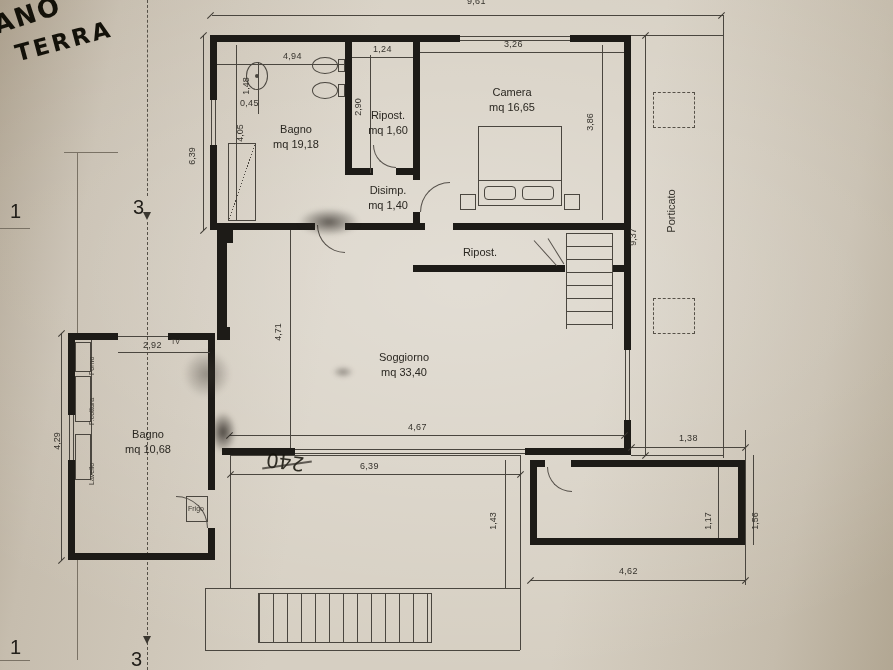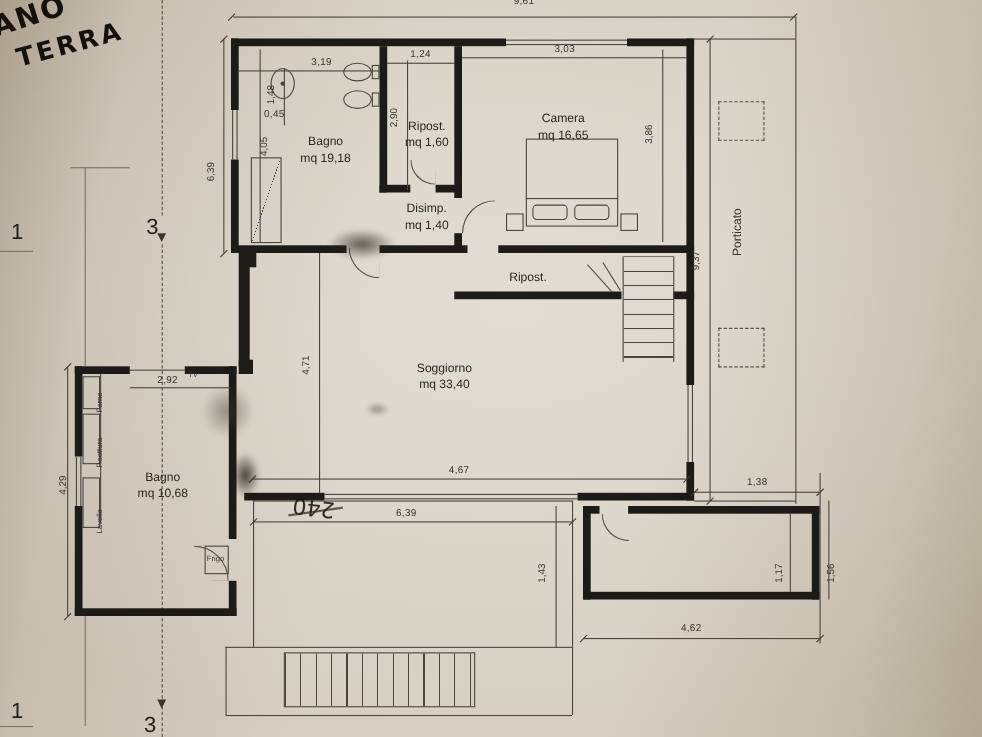--- a/index.html
+++ b/index.html
@@ -188,23 +188,23 @@
   <div class="ln" style="left:631px;top:447px;width:114px;height:1px"></div>
   <div class="tick" style="left:627px;top:447px"></div>
   <div class="tick" style="left:741px;top:447px"></div>
   <div class="ln" style="left:718px;top:467px;width:1px;height:71px"></div>
   <div class="ln" style="left:753px;top:455px;width:1px;height:90px"></div>
   <div class="ln" style="left:530px;top:580px;width:215px;height:1px"></div>
   <div class="tick" style="left:526px;top:580px"></div>
   <div class="tick" style="left:741px;top:580px"></div>
   <div class="ln" style="left:745px;top:430px;width:1px;height:155px"></div>
 
-  <div class="dim" style="left:283px;top:51px">3,19</div>
+  <div class="dim" style="left:283px;top:51px">4,94</div>
   <div class="dim" style="left:373px;top:44px">1,24</div>
-  <div class="dim" style="left:504px;top:39px">3,03</div>
+  <div class="dim" style="left:504px;top:39px">3,26</div>
   <div class="vdim" style="left:237px;top:81px">1,48</div>
   <div class="dim" style="left:240px;top:98px">0,45</div>
   <div class="vdim" style="left:231px;top:128px">4,05</div>
   <div class="vdim" style="left:349px;top:102px">2,90</div>
   <div class="vdim" style="left:581px;top:117px">3,86</div>
   <div class="vdim" style="left:183px;top:151px">6,39</div>
   <div class="vdim" style="left:624px;top:232px">9,37</div>
   <div class="vdim" style="left:269px;top:327px">4,71</div>
   <div class="dim" style="left:143px;top:340px">2,92</div>
   <div class="dim" style="left:408px;top:422px">4,67</div>
@@ -217,32 +217,32 @@
   <div class="dim" style="left:619px;top:566px">4,62</div>
 
   <div class="room" style="left:260px;top:122px;width:72px">
     <span>Bagno</span>
     <span>mq 19,18</span>
   </div>
   <div class="room" style="left:352px;top:108px;width:72px">
     <span>Ripost.</span>
     <span>mq 1,60</span>
   </div>
-  <div class="room" style="left:468px;top:101px;width:88px">
+  <div class="room" style="left:468px;top:85px;width:88px">
     <span>Camera</span>
     <span>mq 16,65</span>
   </div>
   <div class="room" style="left:352px;top:183px;width:72px">
     <span>Disimp.</span>
     <span>mq 1,40</span>
   </div>
   <div class="room" style="left:448px;top:245px;width:64px">
     <span>Ripost.</span>
   </div>
-  <div class="room" style="left:360px;top:328px;width:88px">
+  <div class="room" style="left:360px;top:350px;width:88px">
     <span>Soggiorno</span>
     <span>mq 33,40</span>
   </div>
   <div class="room" style="left:110px;top:427px;width:76px">
     <span>Bagno</span>
     <span>mq 10,68</span>
   </div>
 
   <div class="smudge" style="left:298px;top:208px;width:62px;height:28px;background:radial-gradient(ellipse,rgba(40,35,30,.7),rgba(40,35,30,0) 70%)"></div>
   <div class="smudge" style="left:183px;top:350px;width:48px;height:48px;background:radial-gradient(ellipse,rgba(60,55,48,.45),rgba(60,55,48,0) 70%)"></div>

